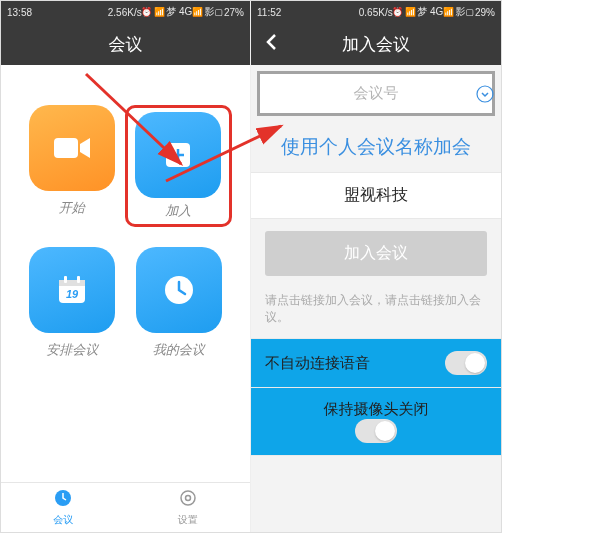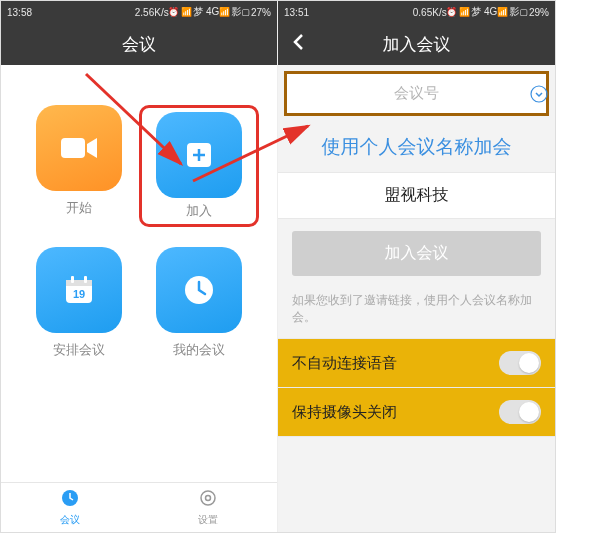--- a/index.html
+++ b/index.html
@@ -6,21 +6,21 @@
     body {
       font-family: -apple-system, "Helvetica Neue", Arial, sans-serif;
       background: #fff;
       width: 600px;
       height: 533px;
       overflow: hidden;
       position: relative;
     }
     .container {
       display: flex;
-      width: 556px;
+      width: 502px;
       height: 533px;
       border: 1px solid #ddd;
     }
     .phone {
       width: 50%;
       height: 100%;
       background: #fff;
       display: flex;
       flex-direction: column;
       position: relative;
@@ -59,20 +59,21 @@
     .grid {
       flex: 1;
       padding: 40px 0 0 0;
       position: relative;
     }
     .row {
       display: flex;
       justify-content: space-around;
       padding: 0 18px;
       margin-bottom: 20px;
+      font-style: italic;
     }
     .tile {
       width: 120px;
       display: flex;
       flex-direction: column;
       align-items: center;
     }
     .tile-box {
       width: 86px;
       height: 86px;
@@ -115,21 +116,21 @@
     .right-content {
       flex: 1;
       background: #f3f3f3;
       display: flex;
       flex-direction: column;
     }
     .input-row {
       background: #fff;
       padding: 10px 12px;
       margin: 6px;
-      border: 3px solid #a16207;
+      border: 3px solid #a3a3a3;
       display: flex;
       align-items: center;
       justify-content: center;
       position: relative;
     }
     .input-placeholder { color: #b4b4b4; font-size: 15px; }
     .chevron-circle {
       position: absolute;
       right: -2px;
       top: 50%;
@@ -165,31 +166,31 @@
       font-size: 12px;
       color: #aaa;
       padding: 4px 14px 12px 14px;
     }
     .section-label {
       font-size: 12px;
       color: #999;
       padding: 6px 12px;
     }
     .toggle-row {
-      background: #eab308;
+      background: #0ea5e9;
       padding: 12px 14px;
       border-top: 1px solid #eaeaea;
       border-bottom: 1px solid #eaeaea;
       display: flex;
       align-items: center;
       justify-content: space-between;
       font-size: 15px;
       color: #222;
     }
-    .toggle-row + .toggle-row { border-top: none; }
+    .toggle-row + .toggle-row { border-top: none; flex-direction: column; }
     .toggle {
       width: 42px;
       height: 24px;
       background: #e2e2e2;
       border-radius: 12px;
       position: relative;
     }
     .toggle::after {
       content: "";
       position: absolute;
@@ -322,21 +323,21 @@
               <path d="M0,0 L9,3 L0,6 Z" fill="#e3322a"></path>
             </marker>
           </defs>
           <path d="M5,5 L100,95" stroke="#e3322a" stroke-width="3" marker-end="url(#ah1)"></path>
         </svg>
     </div>
   </div>
 
   <div class="phone">
     <div class="status-bar">
-      <span>13:51</span>
+      <span>11:52</span>
       <div class="status-right">
         <span>0.65K/s</span>
         <span class="status-icons">⏰</span>
         <span class="status-icons">📶</span>
         <span>梦 4G</span>
         <span class="status-icons">📶</span>
         <span>影</span>
         <span class="status-icons">▢</span>
         <span>29%</span>
       </div>
@@ -362,21 +363,21 @@
       </div>
       <div class="link-row">
         <span>使用个人会议名称加会</span>
       </div>
       <div class="name-row">
         <span>盟视科技</span>
       </div>
       <div class="join-btn">
         <span>加入会议</span>
       </div>
-      <div class="hint">如果您收到了邀请链接，使用个人会议名称加会。</div>
+      <div class="hint">请点击链接加入会议，请点击链接加入会议。</div>
       <div class="toggle-row">
         <span>不自动连接语音</span>
         <div class="toggle"></div>
       </div>
       <div class="toggle-row">
         <span>保持摄像头关闭</span>
         <div class="toggle"></div>
       </div>
     </div>
 

